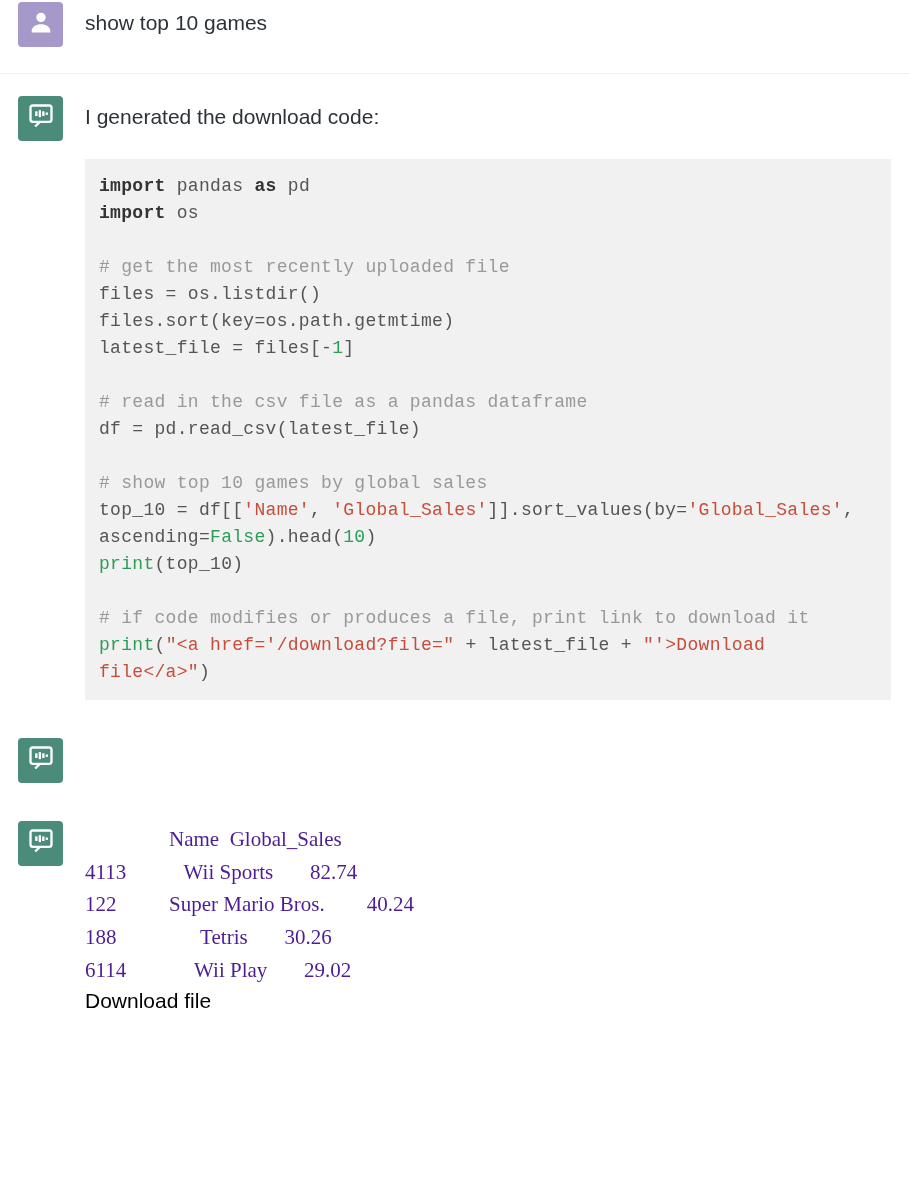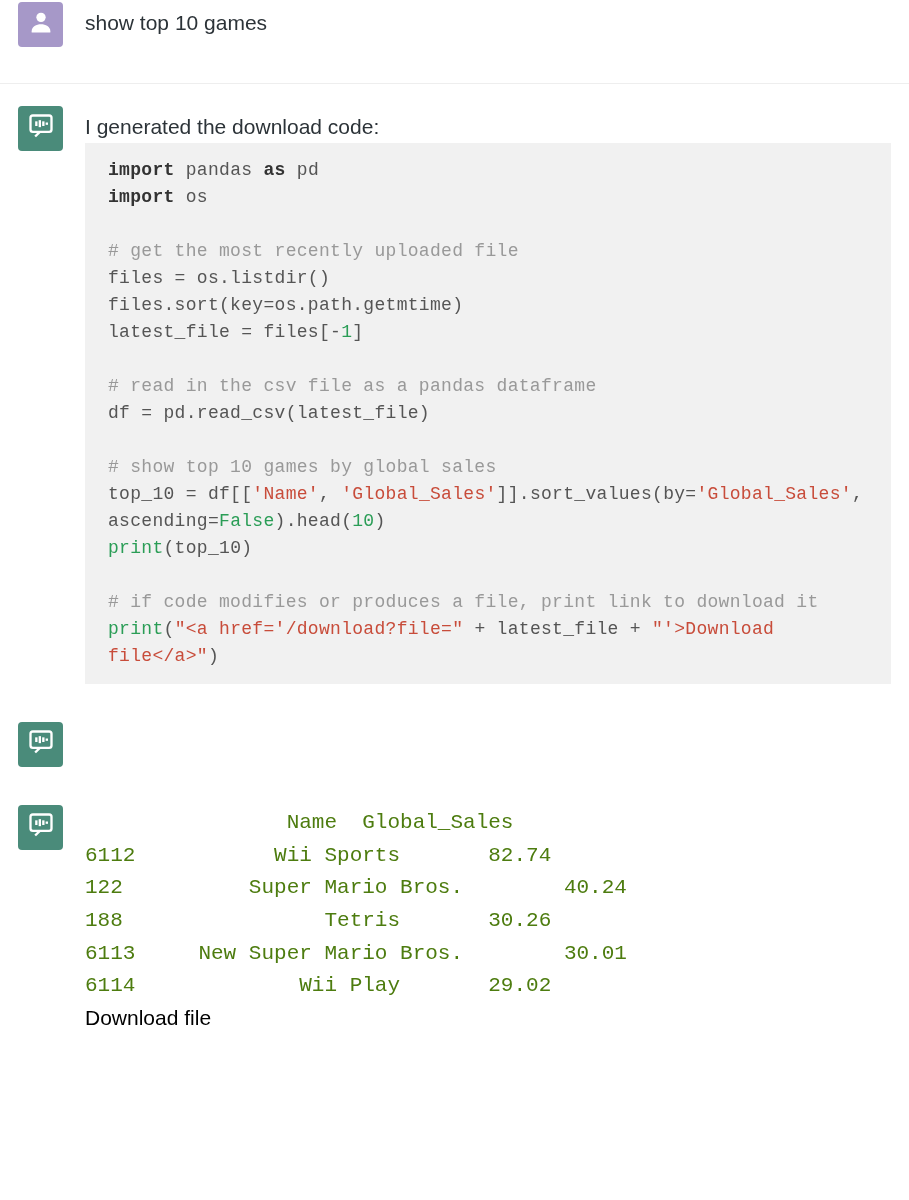--- a/index.html
+++ b/index.html
@@ -1,32 +1,32 @@
 <!DOCTYPE html>
 <html><head>
   <meta charset="utf-8">
   <style>
     * { box-sizing: border-box; margin: 0; padding: 0; }
     body { font-family: -apple-system, BlinkMacSystemFont, "Segoe UI", Arial, sans-serif; font-size: 19px; color: #2c3338; background: #fff; }
     .msg-row { display: flex; align-items: flex-start; padding: 2px 18px 16px 18px; }
-    .msg-row.first { border-bottom: 1px solid #eee; padding-bottom: 36px; padding-top: 2px; }
+    .msg-row.first { border-bottom: 1px solid #eee; padding-bottom: 26px; padding-top: 2px; }
     .avatar { width: 45px; height: 45px; border-radius: 4px; flex-shrink: 0; display: flex; align-items: center; justify-content: center; margin-right: 22px; }
     .avatar-user { background: #a698c8; }
     .avatar-bot { background: #4a8b7a; }
     .avatar svg { width: 28px; height: 28px; }
     .msg-content { flex: 1; padding-top: 6px; min-width: 0; }
     .msg-text { font-size: 21px; color: #2c3338; line-height: 1.4; }
-    .code-block { background: #f1f1f1; padding: 14px 23px; margin-top: 2px; font-family: "Courier New", Courier, monospace; font-size: 18px; line-height: 1.5; color: #555; white-space: pre-wrap; word-wrap: break-word; letter-spacing: 0.3px; }
+    .code-block { background: #f1f1f1; padding: 14px 14px; margin-top: 28px; font-family: "Courier New", Courier, monospace; font-size: 18px; line-height: 1.5; color: #555; white-space: pre-wrap; word-wrap: break-word; letter-spacing: 0.3px; }
     .kw { color: #333; font-weight: bold; }
     .cm { color: #999; }
     .num { color: #2a9d56; }
     .str { color: #c84c3a; }
     .fn { color: #2a9d56; }
     .bool { color: #2a9d56; }
-    .mono-out { font-family: Liberation Mono, monospace; font-size: 21px; line-height: 1.55; white-space: pre; color: #4d7c0f; }
+    .mono-out { font-family: Liberation Serif, serif; font-size: 21px; line-height: 1.55; white-space: pre; color: #4c1d95; }
     .dl-link { font-size: 21px; color: #000; margin-top: 3px; }
     .row2, .row3, .row4 { padding-top: 22px; }
     .row4 .msg-content { padding-top: 2px; }
   </style>
 </head>
 <body>
 
 <div class="msg-row first">
   <div class="avatar avatar-user">
     <span>
@@ -100,20 +100,19 @@
         <path d="M7 21l4-4" fill="none"></path>
         <line x1="8" y1="8" x2="8" y2="12"></line>
           <line x1="11" y1="7" x2="11" y2="13"></line>
           <line x1="14" y1="8" x2="14" y2="12"></line>
           <line x1="17" y1="9" x2="17" y2="11"></line>
       </svg>
     </span>
   </div>
   <div class="msg-content">
     <div class="mono-out">                Name  Global_Sales</div>
-    <div class="mono-out">6112           Wii Sports       82.74</div>
+    <div class="mono-out">4113           Wii Sports       82.74</div>
     <div class="mono-out">122          Super Mario Bros.        40.24</div>
     <div class="mono-out">188                Tetris       30.26</div>
-    <div class="mono-out">6113     New Super Mario Bros.        30.01</div>
     <div class="mono-out">6114             Wii Play       29.02</div>
     <div class="dl-link">Download file</div>
   </div>
 </div>
 
 </body></html>

